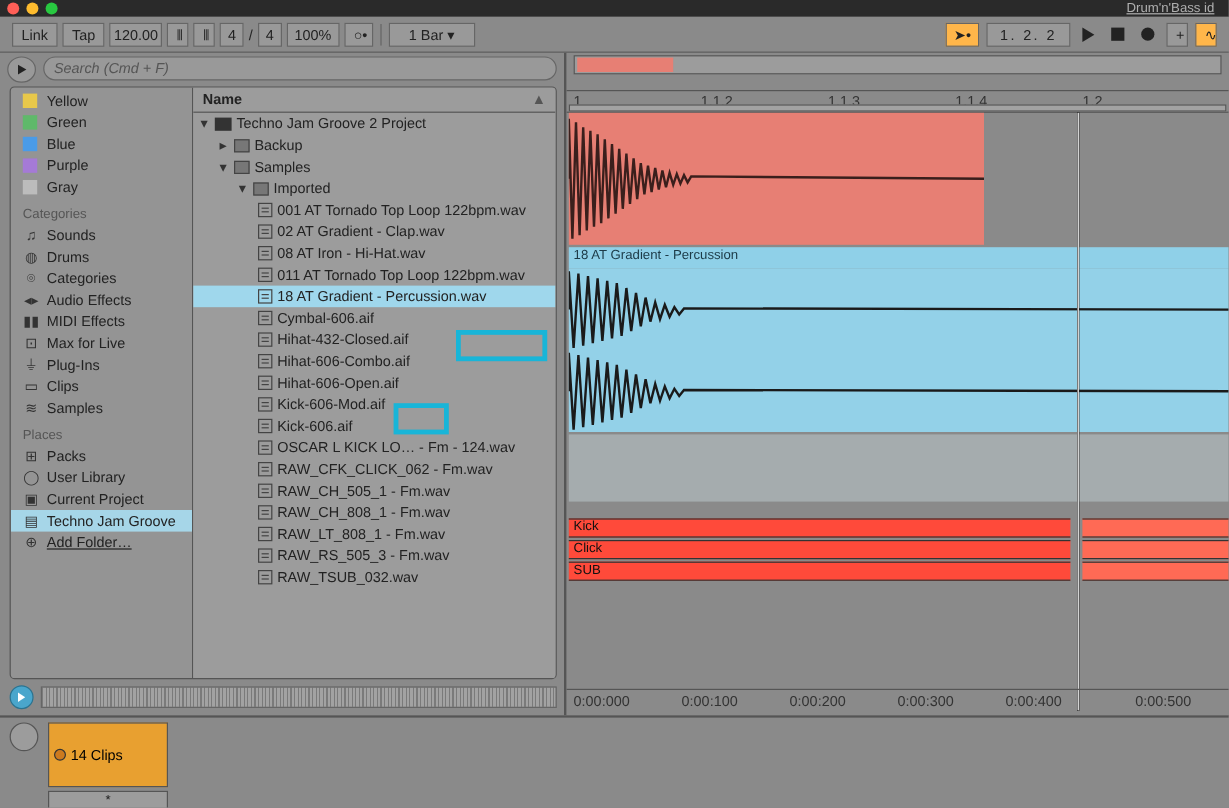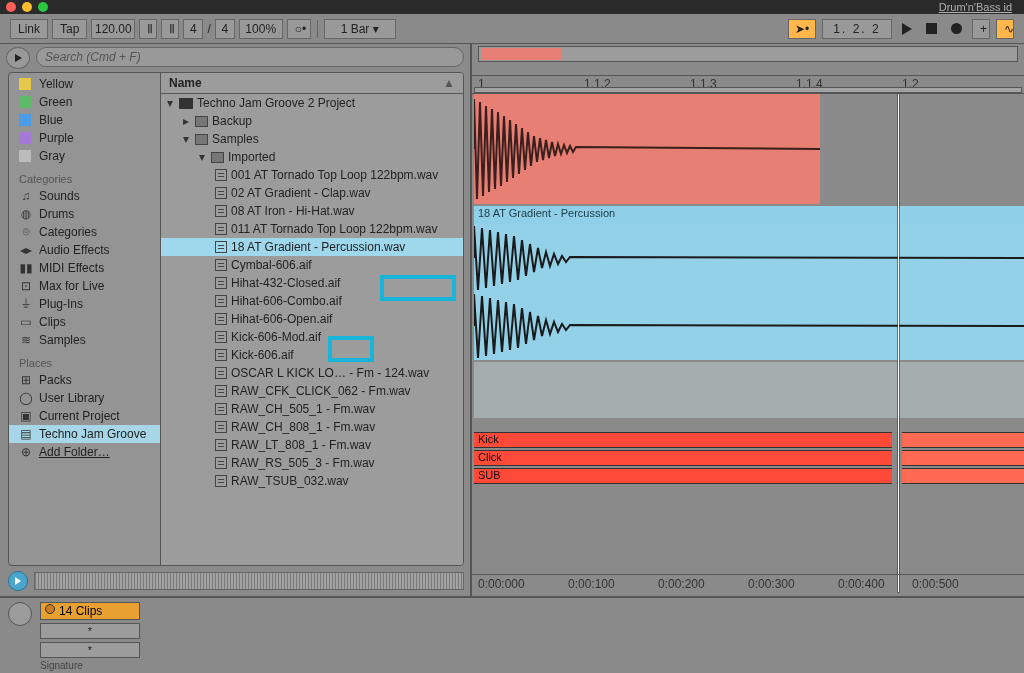--- a/index.html
+++ b/index.html
@@ -85,21 +85,21 @@
 .red-lane { background: #ff4a3a; border-top:1px solid #333; border-bottom:1px solid #333; }
 
 .time-ruler { height: 18px; border-top:1px solid #555; position:absolute; bottom:0; left:0; right:0; color:#333; font-size:10px;}
 .time-ruler span { position:absolute; top:2px; }
 
 .scrub { position:absolute; top:0; bottom:0; width:1px; background:#fff; box-shadow:0 0 0 0.5px #222; }
 
 
 .bottom { height: 77px; border-top: 2px solid #555; background: #8a8a8a; padding: 4px 8px; display:flex; gap:8px; }
 .clip-panel { width: 140px; }
-.clip-title { background:#e8a030; color:#000; border:1px solid #555; padding:1px 4px; display:inline-flex; gap:4px; align-items:flex-start; width:100px;}
+.clip-title { background:#e8a030; color:#000; border:1px solid #555; padding:19px 4px; display:inline-flex; gap:4px; align-items:center; width:100px;}
 .clip-title .dot { width:10px; height:10px; border-radius:50%; background:#cc7a1f; border:1px solid #333;}
 .tiny-field { width:100px; height:16px; background:#9c9c9c; border:1px solid #555; margin-top:3px; text-align:center; color:#222; line-height:14px; font-size:11px;}
 
 svg.wave { position:absolute; inset:0; width:100%; height:100%; }
 </style>
 </head>
 <body>
 
 <div class="titlebar">
   <div class="traffic">
@@ -396,21 +396,21 @@
         </div>
 
       <div class="scrub" style="left:426px"></div>
 
       <div class="time-ruler">
         <span style="left:6px">0:00:000</span>
         <span style="left:96px">0:00:100</span>
         <span style="left:186px">0:00:200</span>
         <span style="left:276px">0:00:300</span>
         <span style="left:366px">0:00:400</span>
-        <span style="left:440px">0:00:500</span>
+        <span style="left:474px">0:00:500</span>
       </div>
     </div>
   </div>
 </div>
 
 <div class="bottom">
   <div style="width:24px;height:24px;border-radius:50%;background:#9c9c9c;border:1px solid #555"></div>
   <div class="clip-panel">
     <div class="clip-title">
       <span class="dot"></span>

